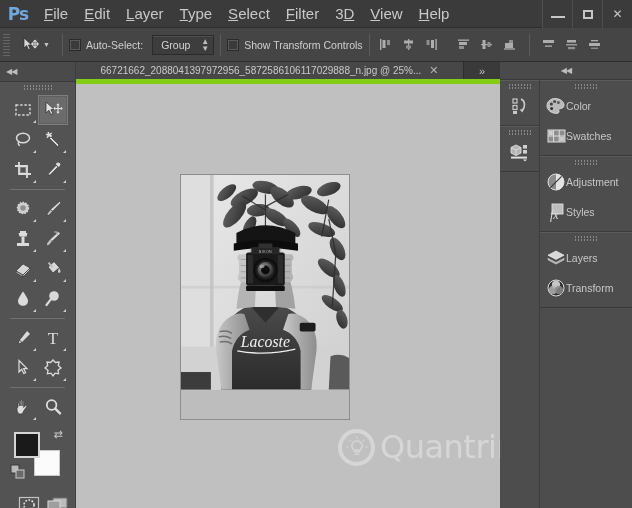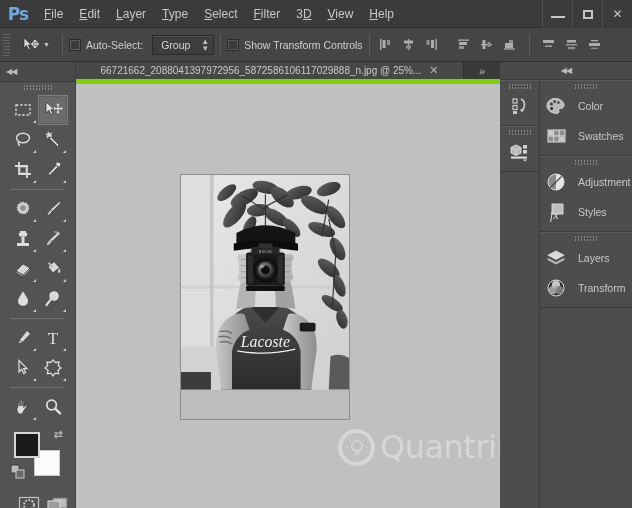--- a/index.html
+++ b/index.html
@@ -24,21 +24,21 @@
   }
   .ps-logo {
     width: 36px; height: 28px;
     display: flex; align-items: center; justify-content: center;
     color: #6fa8dc; font-size: 17px; font-weight: bold;
     letter-spacing: -1px;
     font-family: "DejaVu Sans", sans-serif;
   }
   .menu-item {
     padding: 0 8px; height: 28px; line-height: 28px;
-    font-size: 12px; color: #c8c8c8;
+    font-size: 15px; color: #c8c8c8;
     cursor: default; white-space: nowrap;
   }
   .menu-item .mnem { text-decoration: underline; }
   .win-controls {
     position: absolute; right: 0; top: 0;
     display: flex; height: 28px; align-items: stretch;
   }
   .win-btn {
     width: 30px; display: flex; align-items: center; justify-content: center;
     color: #c6c6c6; font-size: 12px;
@@ -226,21 +226,21 @@
   .rd-wide { width: 92px; background: #4d4d4d; }
   .panel-group {
     border-bottom: 1px solid #3b3b3b;
     border-top: 1px solid #5c5c5c;
     padding-bottom: 4px;
   }
   .pg-grip {
     height: 10px; display: flex; align-items: center; justify-content: center;
   }
   .pg-item {
-    display: flex; align-items: center; gap: 12px;
+    display: flex; align-items: center; gap: 0;
     height: 30px; padding-left: 6px;
   }
   .pg-icon { width: 20px; height: 20px; display: flex; align-items: center; justify-content: center; flex: 0 0 auto;}
   .pg-label { font-size: 10.5px; color: #c7c7c7; white-space: nowrap; }
   .rd-filler { background: #4d4d4d; flex: 1 1 auto; }
   svg { overflow: visible; }
 </style>
 </head>
 <body>
 

